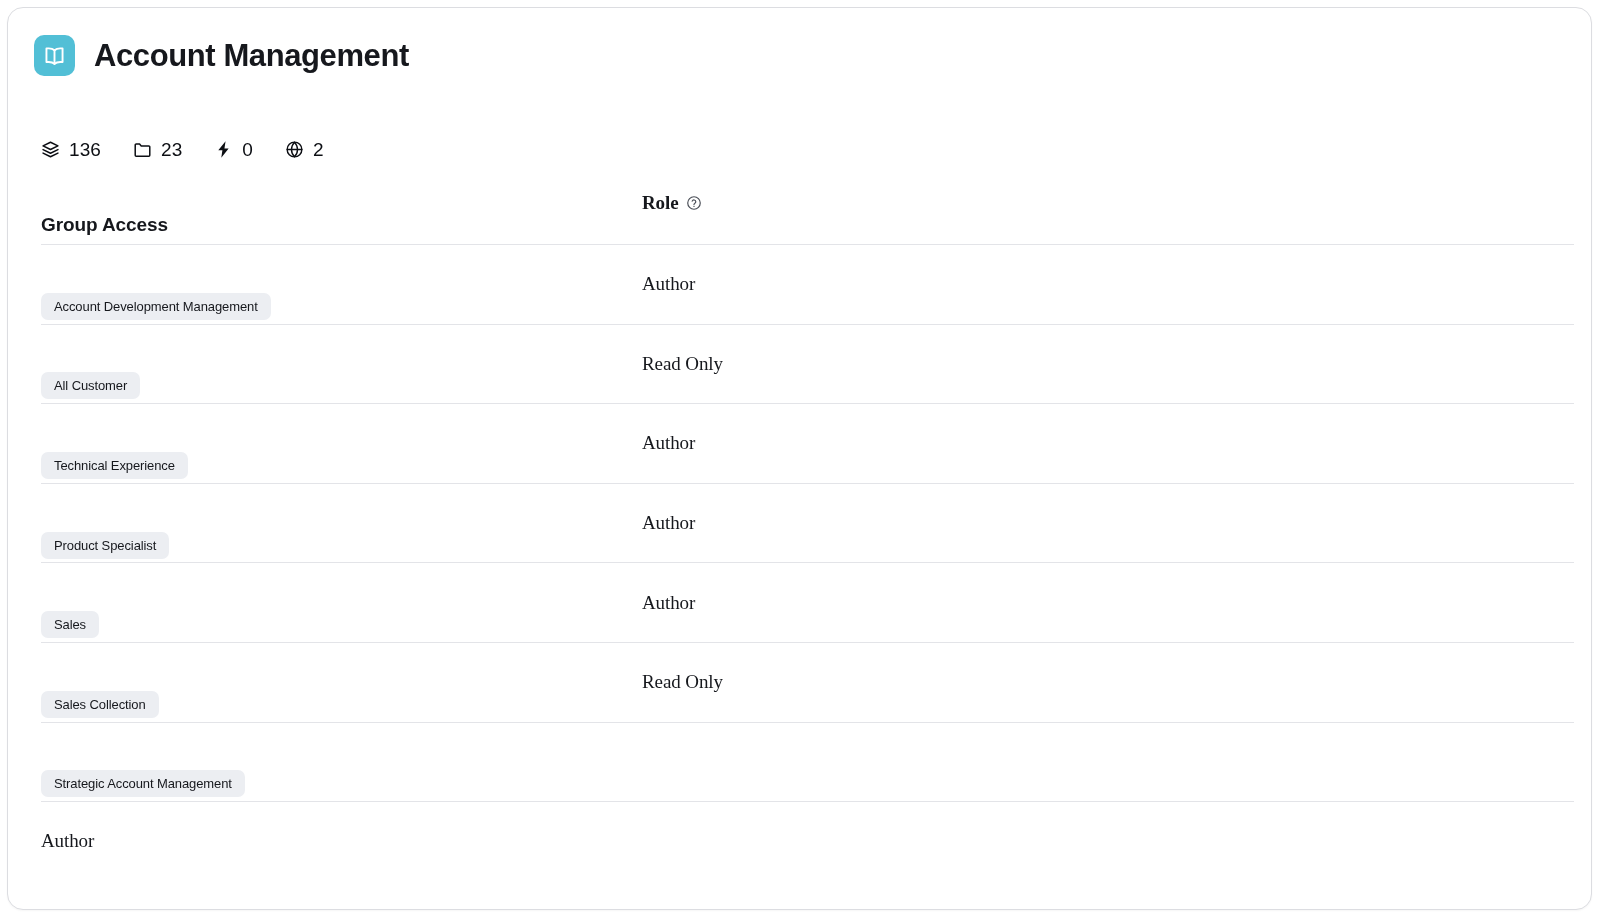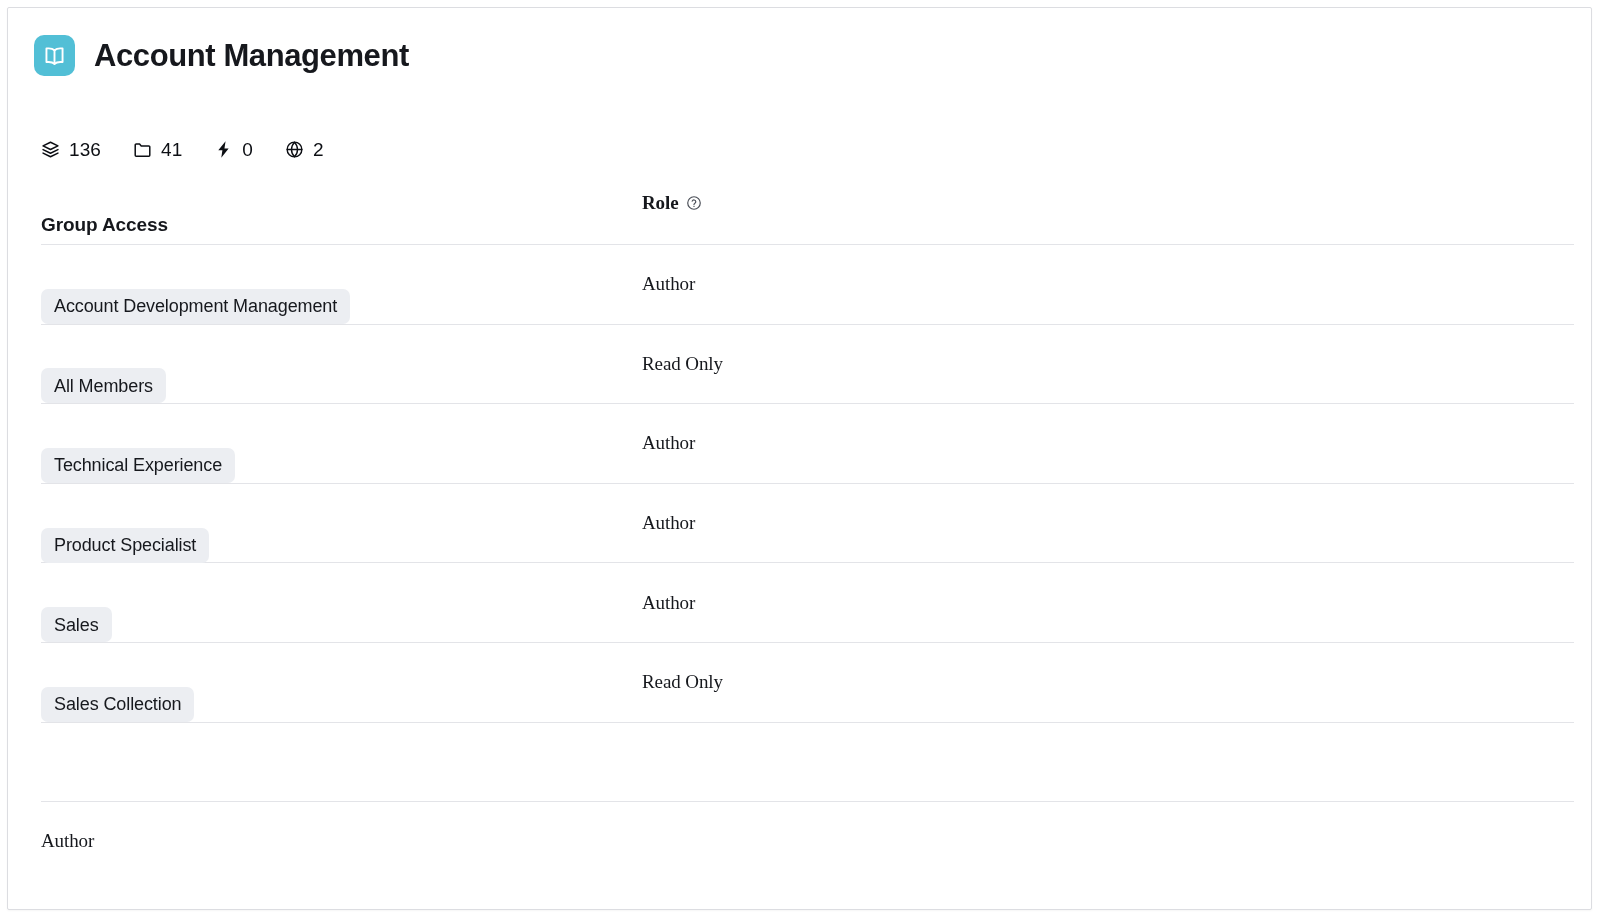--- a/index.html
+++ b/index.html
@@ -23,21 +23,21 @@
   
   .card {
     position: absolute;
     left: 7px;
     top: 7px;
     width: 1585px;
     height: 903px;
     box-sizing: border-box;
     background: #ffffff;
     border: 1px solid #dcdde1;
-    border-radius: 2px;
+    border-radius: 16px;
     box-shadow: 0 1px 2px rgba(16, 18, 24, 0.04);
     overflow: hidden;
   }
 
   
   .header {
     position: absolute;
     left: 26px;
     top: 27px;
     display: flex;
@@ -150,25 +150,25 @@
   .row {
     display: flex;
     align-items: center;
     height: 78.6px;
     border-top: 1px solid #e3e4e8;
   }
 
   .chip {
     display: inline-flex;
     align-items: center;
-    height: 35px;
+    height: 27px;
     padding: 0 13px;
     border-radius: 7px;
     background: #eceef2;
-    font-size: 18px;
+    font-size: 13px;
     color: #16181d;
     letter-spacing: -0.1px;
     white-space: nowrap;
     line-height: 1;
   }
 
   .role-text {
     font-size: 19px;
     color: #16181d;
     letter-spacing: -0.1px;
@@ -205,21 +205,21 @@
         </span>
         <span class="stat-value">136</span>
       </div>
 
       <div class="stat">
         <span class="stat-icon">
           <svg width="19" height="19" viewBox="0 0 24 24" fill="none" stroke="currentColor" stroke-width="1.9" stroke-linecap="round" stroke-linejoin="round">
             <path d="M2.8 19.2V6.4a1.2 1.2 0 0 1 1.2-1.2h4.3l2.1 2.4h9.6a1.2 1.2 0 0 1 1.2 1.2v10.4a1.2 1.2 0 0 1-1.2 1.2H4a1.2 1.2 0 0 1-1.2-1.2z"></path>
           </svg>
         </span>
-        <span class="stat-value">41</span>
+        <span class="stat-value">23</span>
       </div>
 
       <div class="stat">
         <span class="stat-icon">
           <svg width="19" height="19" viewBox="0 0 24 24" fill="currentColor">
             <path d="M14.6 1.6 5.4 13.1h5.2L9.2 22.4l9.3-11.8h-5.3z"></path>
           </svg>
         </span>
         <span class="stat-value">0</span>
       </div>
@@ -256,40 +256,41 @@
           </span>
         </div>
       </div>
 
       <div id="rows">
           <div class="row">
             <div class="col-group"><span class="chip">Account Development Management</span></div>
             <div class="col-role"><span class="role-text">Author</span></div>
           </div>
           <div class="row">
-            <div class="col-group"><span class="chip">All Members</span></div>
+            <div class="col-group"><span class="chip">All Customer</span></div>
             <div class="col-role"><span class="role-text">Read Only</span></div>
           </div>
           <div class="row">
             <div class="col-group"><span class="chip">Technical Experience</span></div>
             <div class="col-role"><span class="role-text">Author</span></div>
           </div>
           <div class="row">
             <div class="col-group"><span class="chip">Product Specialist</span></div>
             <div class="col-role"><span class="role-text">Author</span></div>
           </div>
           <div class="row">
             <div class="col-group"><span class="chip">Sales</span></div>
             <div class="col-role"><span class="role-text">Author</span></div>
           </div>
           <div class="row">
             <div class="col-group"><span class="chip">Sales Collection</span></div>
             <div class="col-role"><span class="role-text">Read Only</span></div>
           </div>
           <div class="row">
+            <div class="col-group"><span class="chip">Strategic Account Management</span></div>
           </div>
           <div class="row">
             <div class="col-role"><span class="role-text">Author</span></div>
           </div>
         </div>
 
     </div>
 
   </div>
 </div>

